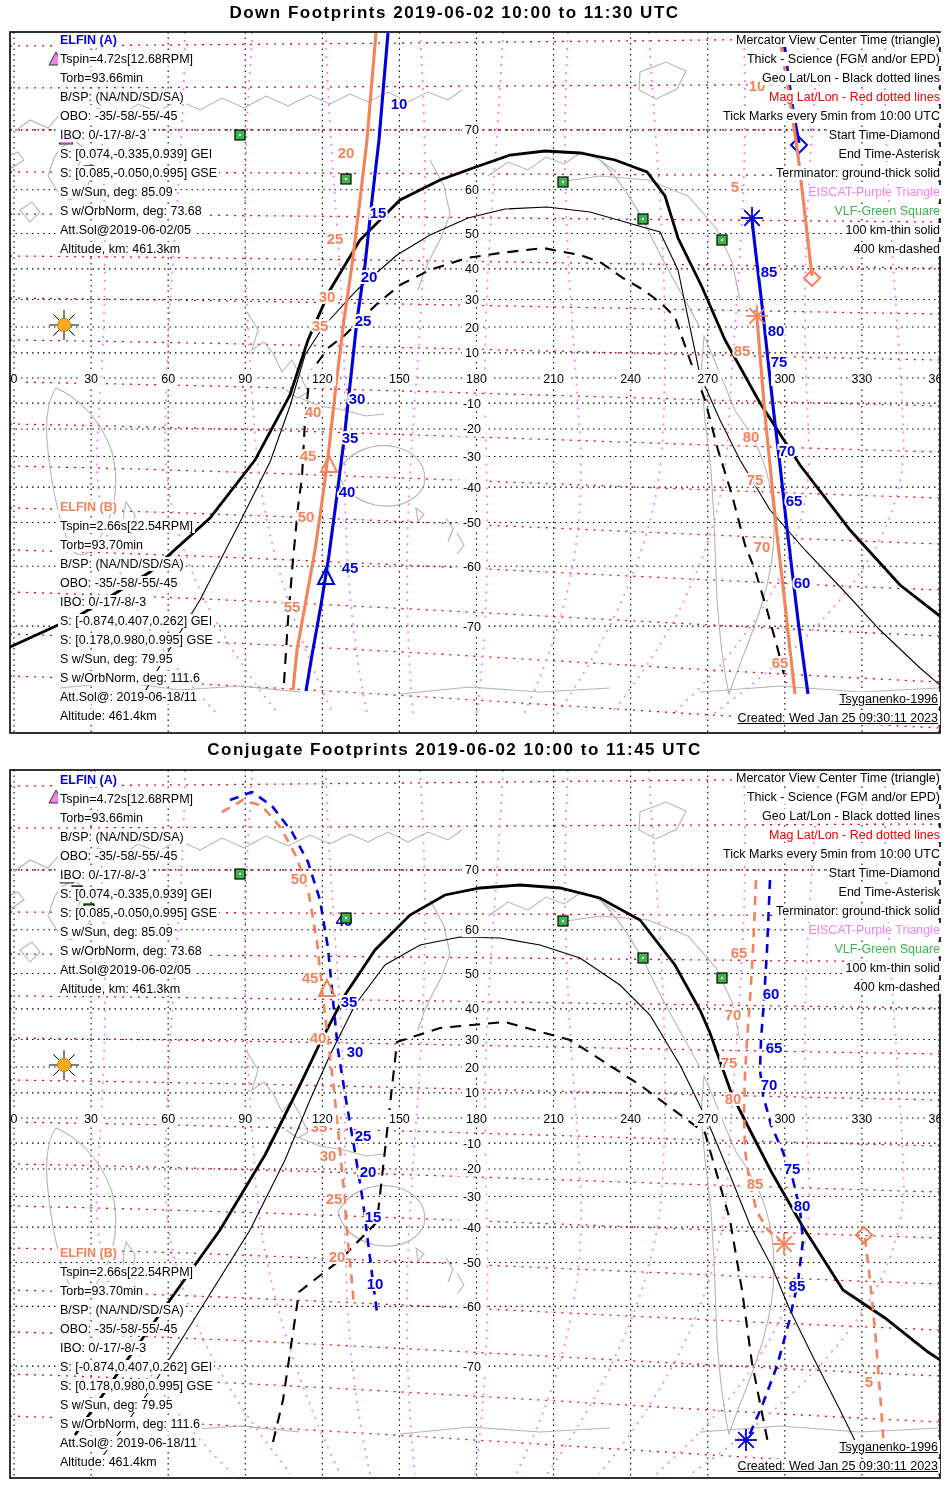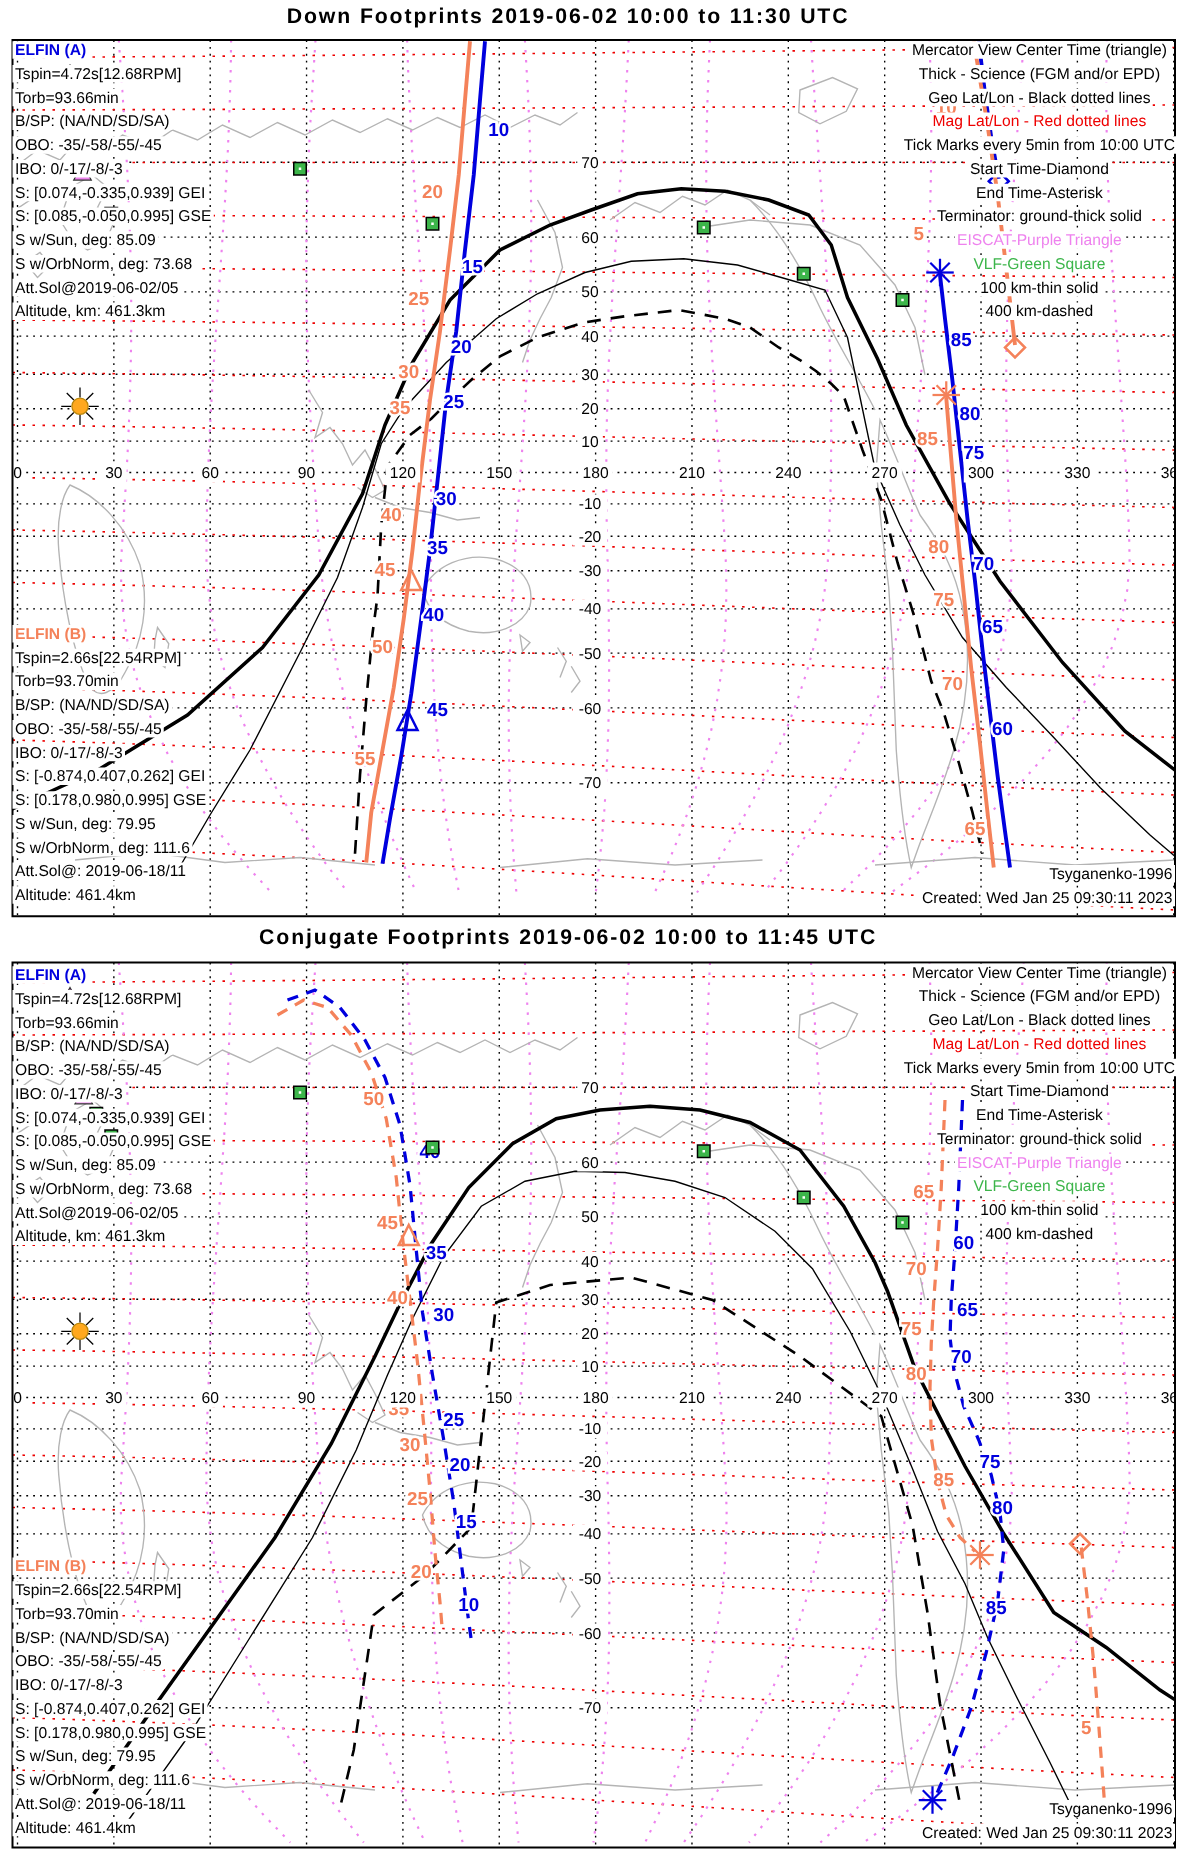--- a/index.html
+++ b/index.html
@@ -2,28 +2,28 @@
 <html><head>
 <meta charset="utf-8">
 <style>
   html,body{margin:0;padding:0;background:#fff;}
   body{width:950px;height:1500px;position:relative;
        font-family:"Liberation Sans",sans-serif;-webkit-font-smoothing:none;}
   #maps{position:absolute;left:0;top:0;}
   .ptitle{position:absolute;width:909px;text-align:center;font-size:17px;font-weight:600;
           letter-spacing:1.5px;color:#000;}
   .t1{top:3px;} .t2{top:740px;}
-  .overlay{position:absolute;font-size:12.5px;line-height:19px;color:#000;white-space:nowrap;}
+  .overlay{position:absolute;font-size:12.5px;line-height:19px;color:#000;white-space:nowrap;margin-left:48px;}
   .overlay .ln{display:block;}
   .overlay .ln span{background:#fff;padding:0 2px;}
   .ia1{left:10px;top:31px;} .ib1{left:10px;top:498px;}
   .ia2{left:10px;top:771px;} .ib2{left:10px;top:1244px;}
-  .legend{right:8px;text-align:center;}
+  .legend{right:8px;text-align:right;}
   .lg1{top:31px;} .lg2{top:769px;}
-  .credits{right:10px;text-align:right;font-size:12.5px;line-height:19px;}
+  .credits{right:10px;text-align:right;font-size:12.5px;line-height:19px;text-decoration:underline;}
   .cr1{top:690px;} .cr2{top:1438px;}
   .sat-title{font-weight:bold;}
 </style>
 </head>
 <body>
 
 <svg id="maps" width="950" height="1500">
     <clipPath id="clip0">
       <rect x="10" y="32" width="930" height="701"></rect>
     </clipPath>

